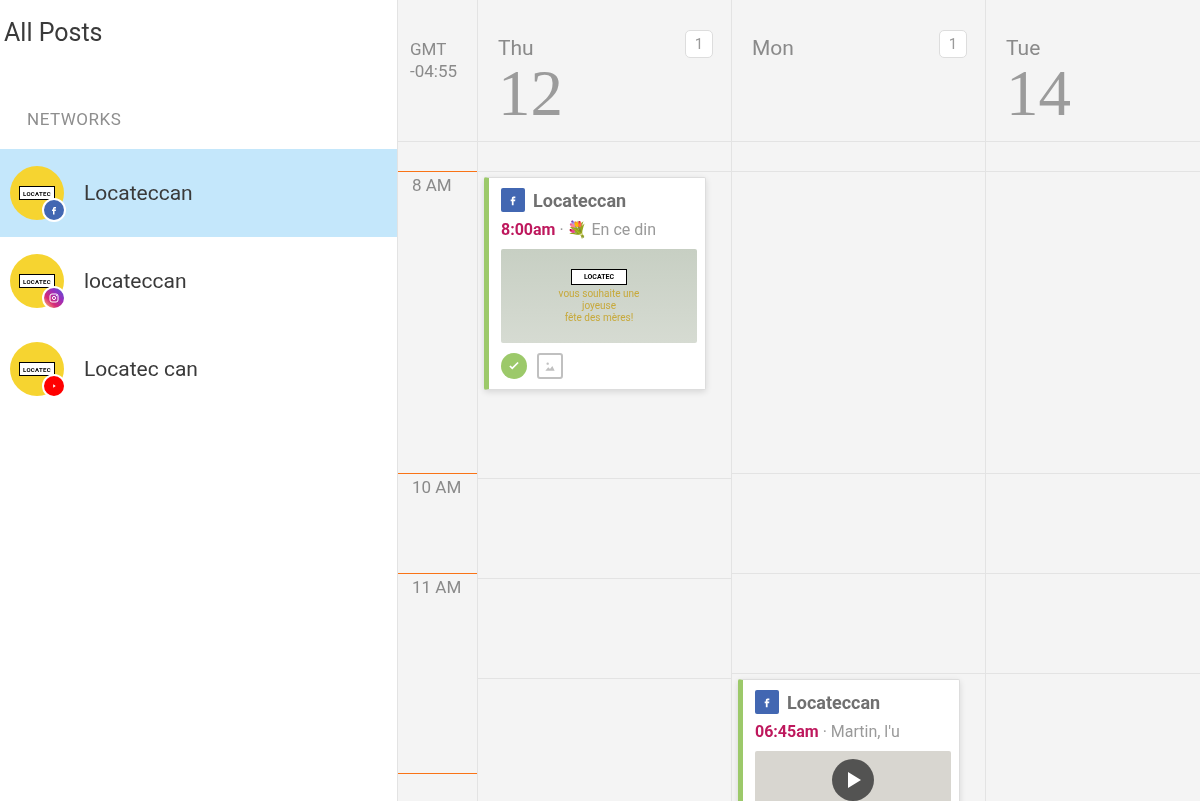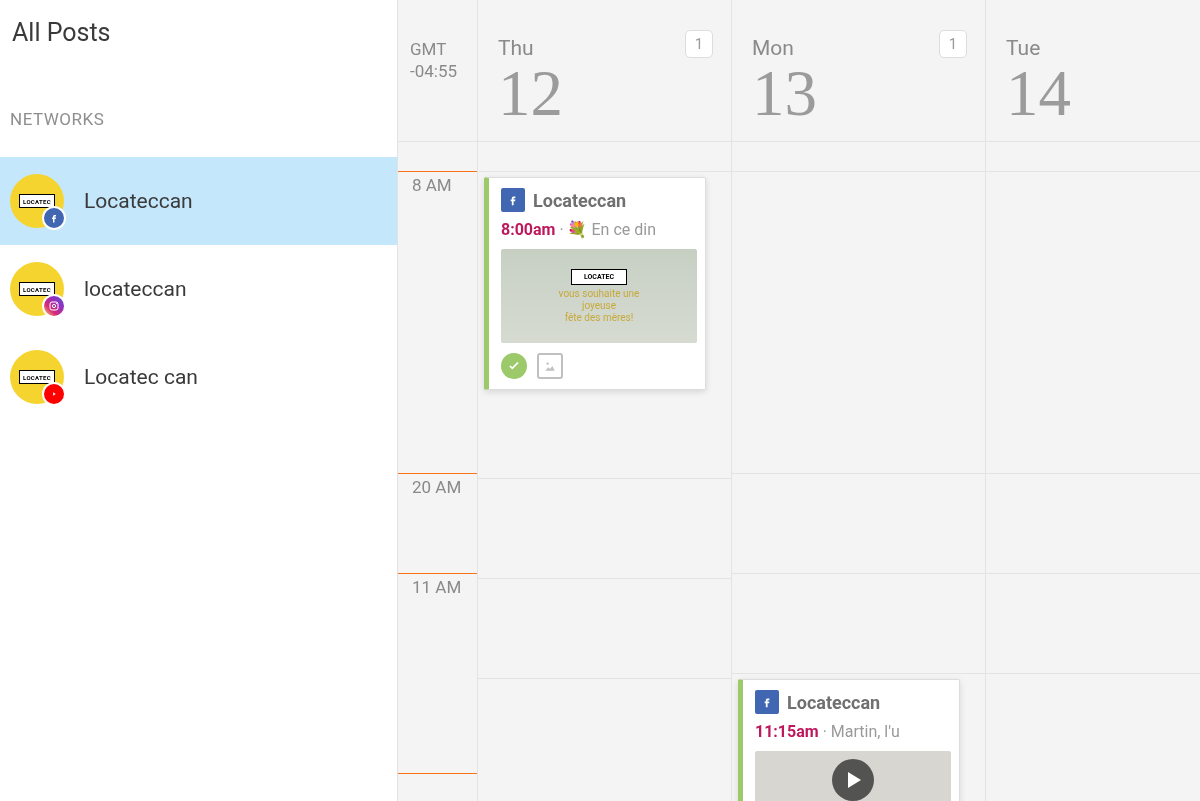--- a/index.html
+++ b/index.html
@@ -14,28 +14,28 @@
   .sidebar {
     width: 397px;
     flex-shrink: 0;
     background: #fff;
     padding-top: 18px;
   }
   .sidebar-title {
     font-size: 25px;
     font-weight: 400;
     color: #3a3a3a;
-    padding-left: 12px;
+    padding-left: 4px;
     margin-bottom: 62px;
   }
   .section-label {
     font-size: 17px;
     color: #8e8e8e;
-    padding-left: 10px;
-    margin-bottom: 28px;
+    padding-left: 27px;
+    margin-bottom: 20px;
     letter-spacing: 0.5px;
   }
   .network-item {
     display: flex;
     align-items: center;
     padding: 17px 10px;
     cursor: pointer;
     gap: 20px;
   }
   .network-item.selected {
@@ -299,34 +299,33 @@
       <div>GMT</div>
       <div>-04:55</div>
     </div>
     <div class="day-col-head">
       <div class="day-name">Thu</div>
       <div class="day-num">12</div>
       <div class="pill">1</div>
     </div>
     <div class="day-col-head">
       <div class="day-name">Mon</div>
-      <div class="day-num">13</div>
       <div class="pill">1</div>
     </div>
     <div class="day-col-head" style="border-right:none">
       <div class="day-name">Tue</div>
       <div class="day-num">14</div>
     </div>
   </div>
 
   <div class="cal-body">
     <div class="time-col">
       <div class="time-row first"></div>
       <div class="time-row tall">8 AM</div>
-      <div class="time-row">20 AM</div>
+      <div class="time-row">10 AM</div>
       <div class="time-row" style="height:200px">11 AM</div>
     </div>
 
     <div class="grid-col">
       <div class="grid-cell first"></div>
       <div class="grid-cell tall">
         <div class="post-card" style="margin-top:5px">
           <div class="post-head">
             <div class="fb-sq">
               <svg width="14" height="14" viewBox="0 0 24 24">
@@ -373,21 +372,21 @@
         <div class="post-card video" style="margin-top:5px">
           <div class="post-head">
             <div class="fb-sq">
               <svg width="14" height="14" viewBox="0 0 24 24">
                   <path fill="#fff" d="M13 9h3V6h-3c-1.7 0-3 1.3-3 3v2H8v3h2v7h3v-7h2.6l.4-3H13V9z"></path>
                 </svg>
             </div>
             <div class="post-title">Locateccan</div>
           </div>
           <div class="post-meta">
-            <b>11:15am</b> · <span>Martin, l'u</span>
+            <b>06:45am</b> · <span>Martin, l'u</span>
           </div>
           <div class="post-img" style="height:58px">
             <div class="play-circle"></div>
           </div>
         </div>
       </div>
     </div>
 
     <div class="grid-col" style="border-right:none">
       <div class="grid-cell first"></div>

